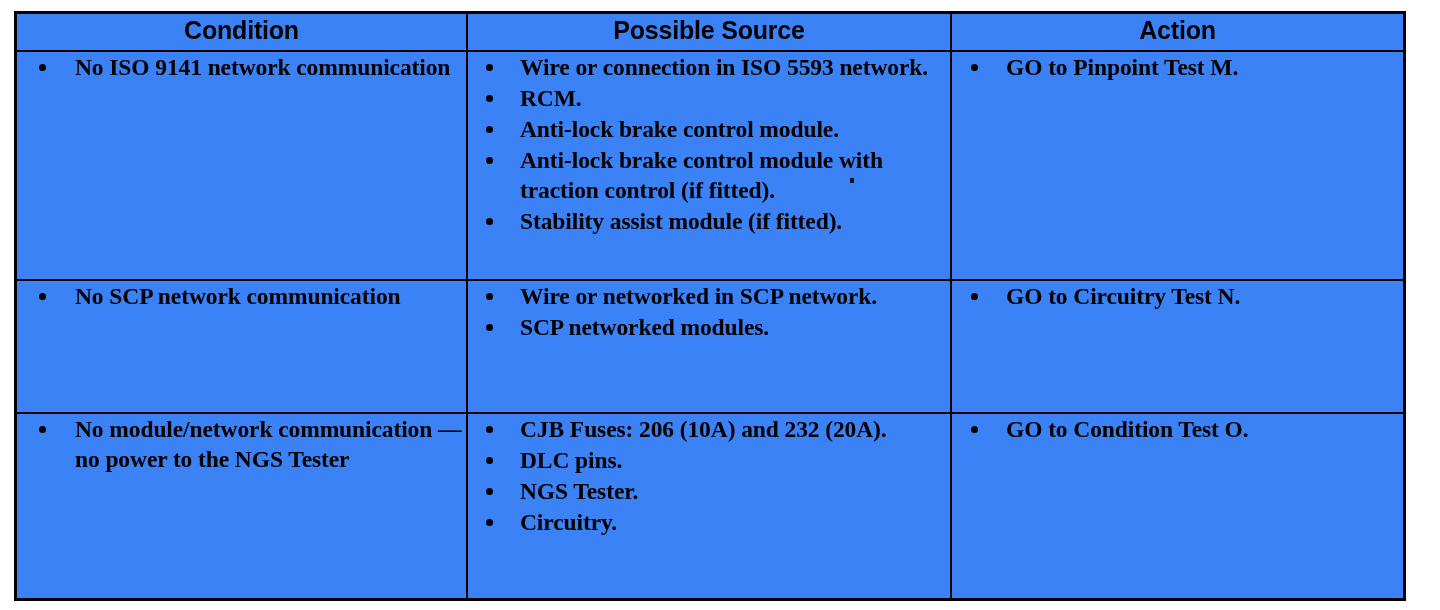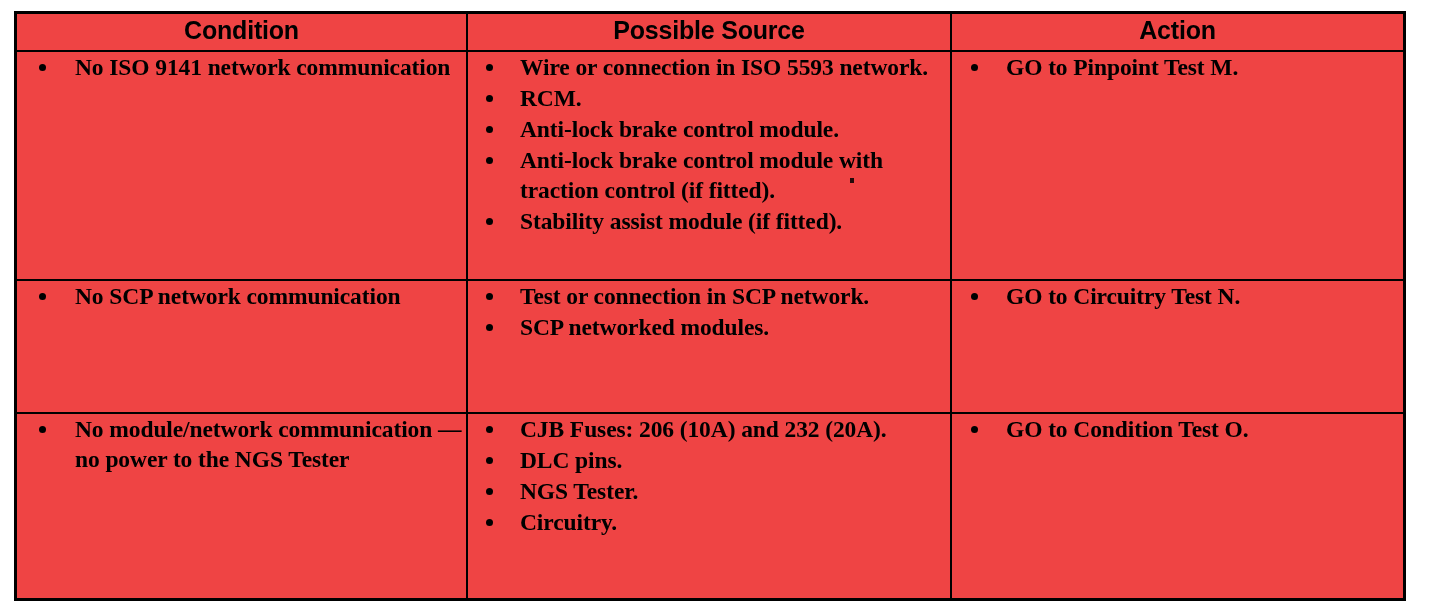--- a/index.html
+++ b/index.html
@@ -44,21 +44,21 @@
   }
 
   table.diag col.c1 { width: 450px; }
   table.diag col.c2 { width: 484px; }
   table.diag col.c3 { width: 452px; }
 
   table.diag th,
   table.diag td {
     border: 2px solid #000;
     vertical-align: top;
-    background: #ef4444;
+    background: #3b82f6;
     padding: 0;
   }
   table.diag th:first-child,
   table.diag td:first-child { border-left: none; }
   table.diag th:last-child,
   table.diag td:last-child { border-right: none; }
   table.diag thead th { border-top: none; }
   table.diag tbody tr:last-child td { border-bottom: none; }
 
   
@@ -200,21 +200,21 @@
               <li>
                 <span class="bullet"></span>
                 <span class="btext">No SCP network communication</span>
               </li>
             </ul>
           </td>
           <td class="col-src">
             <ul class="blist">
               <li>
                 <span class="bullet"></span>
-                <span class="btext">Test or connection in SCP network.</span>
+                <span class="btext">Wire or networked in SCP network.</span>
               </li>
               <li>
                 <span class="bullet"></span>
                 <span class="btext">SCP networked modules.</span>
               </li>
             </ul>
           </td>
           <td class="col-act">
             <ul class="blist">
               <li>

